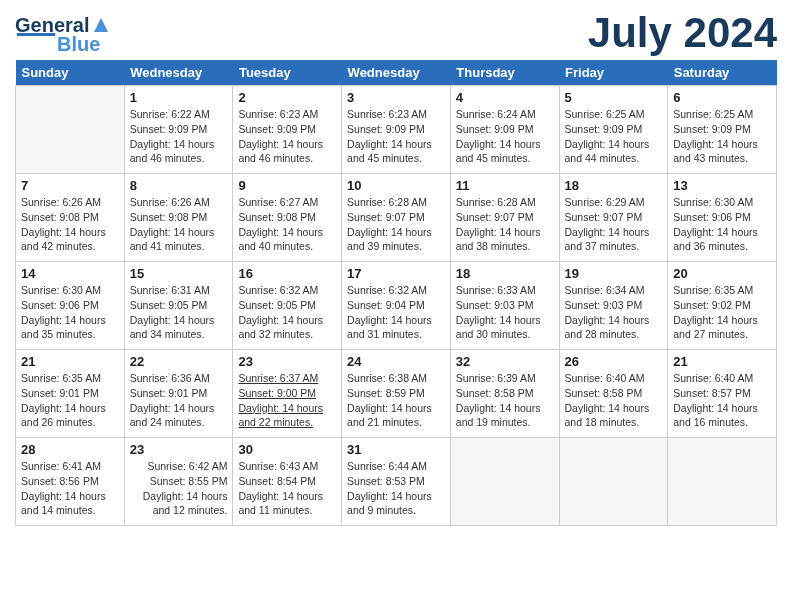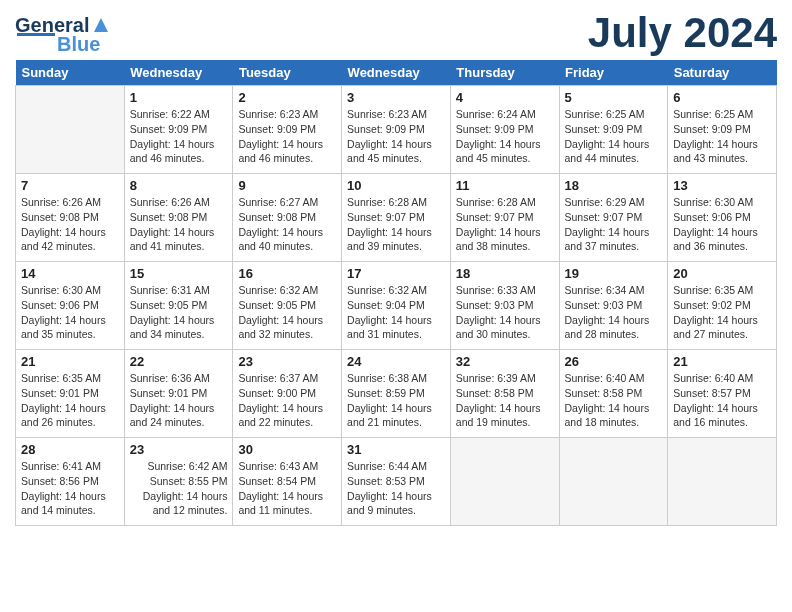--- a/index.html
+++ b/index.html
@@ -278,21 +278,21 @@
         </td>
         <td>
           <span class="day-number">22</span>
           <div class="day-info" style="white-space: pre-line;">Sunrise: 6:36 AM
 Sunset: 9:01 PM
 Daylight: 14 hours
 and 24 minutes.</div>
         </td>
         <td>
           <span class="day-number">23</span>
-          <div class="day-info" style="white-space: pre-line;">Sunrise: 6:37 AM
+          <div class="day-info" style="white-space: pre-line; text-decoration: underline;">Sunrise: 6:37 AM
 Sunset: 9:00 PM
 Daylight: 14 hours
 and 22 minutes.</div>
         </td>
         <td>
           <span class="day-number">24</span>
           <div class="day-info" style="white-space: pre-line;">Sunrise: 6:38 AM
 Sunset: 8:59 PM
 Daylight: 14 hours
 and 21 minutes.</div>

